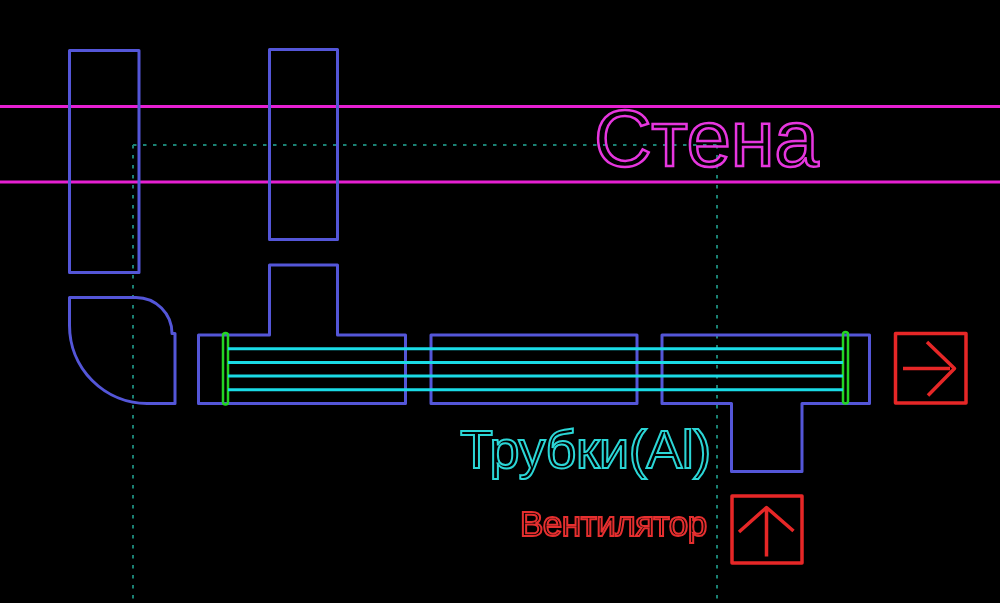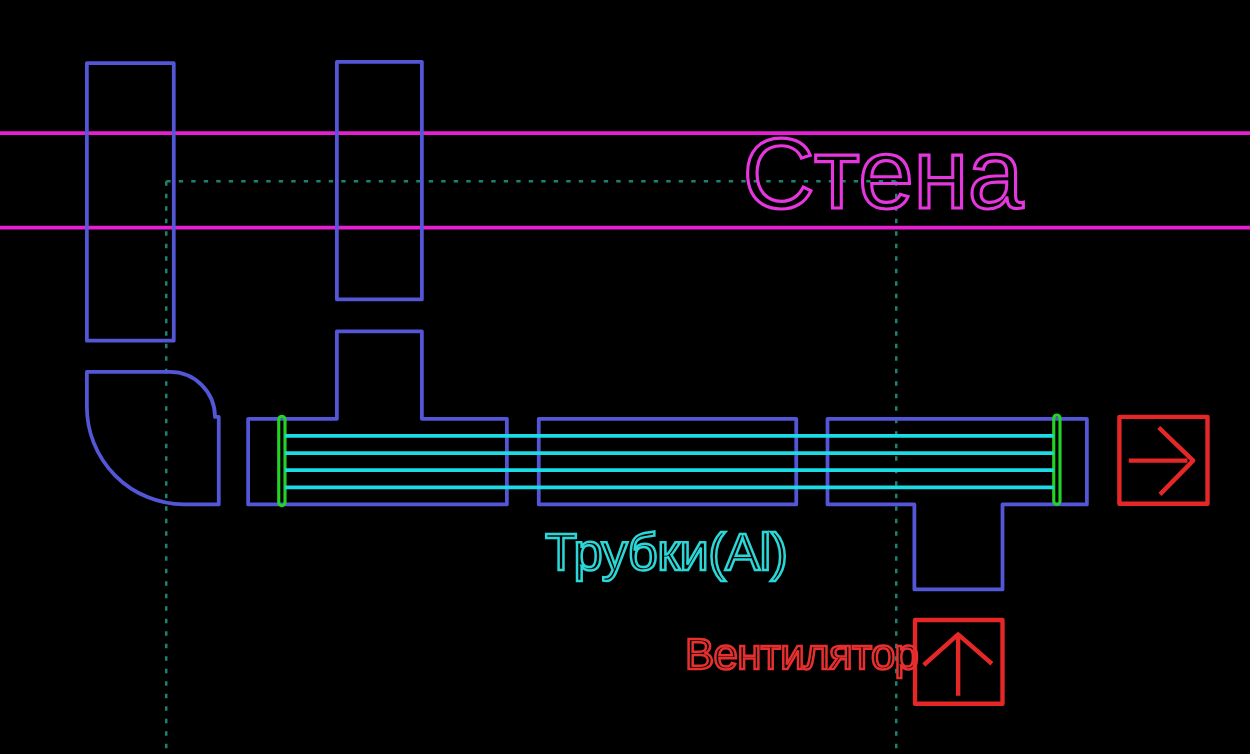--- a/index.html
+++ b/index.html
@@ -44,30 +44,29 @@
     -webkit-text-stroke-width: 2.5px;
     -webkit-text-stroke-color: var(--label-magenta);
   }
   .label-recuperator {
     left: 55px; top: 426px;
     font-size: 36px;
     color: var(--label-green);
     -webkit-text-stroke-color: var(--label-green);
   }
   .label-tubes {
-    left: 436px; top: 418px;
-    font-size: 42px;
+    left: 460px; top: 418px;
+    font-size: 54px;
     color: var(--label-cyan);
     -webkit-text-stroke-color: var(--label-cyan);
   }
   .label-fan {
     left: 520px; top: 504px;
     font-size: 35px;
     color: var(--label-red);
-    margin-left: 28px;
     -webkit-text-stroke-color: var(--label-red);
   }
 </style>
 </head>
 <body>
 
 <div class="canvas">
 
   <svg width="1000" height="603" viewBox="0 0 1000 603">
 

